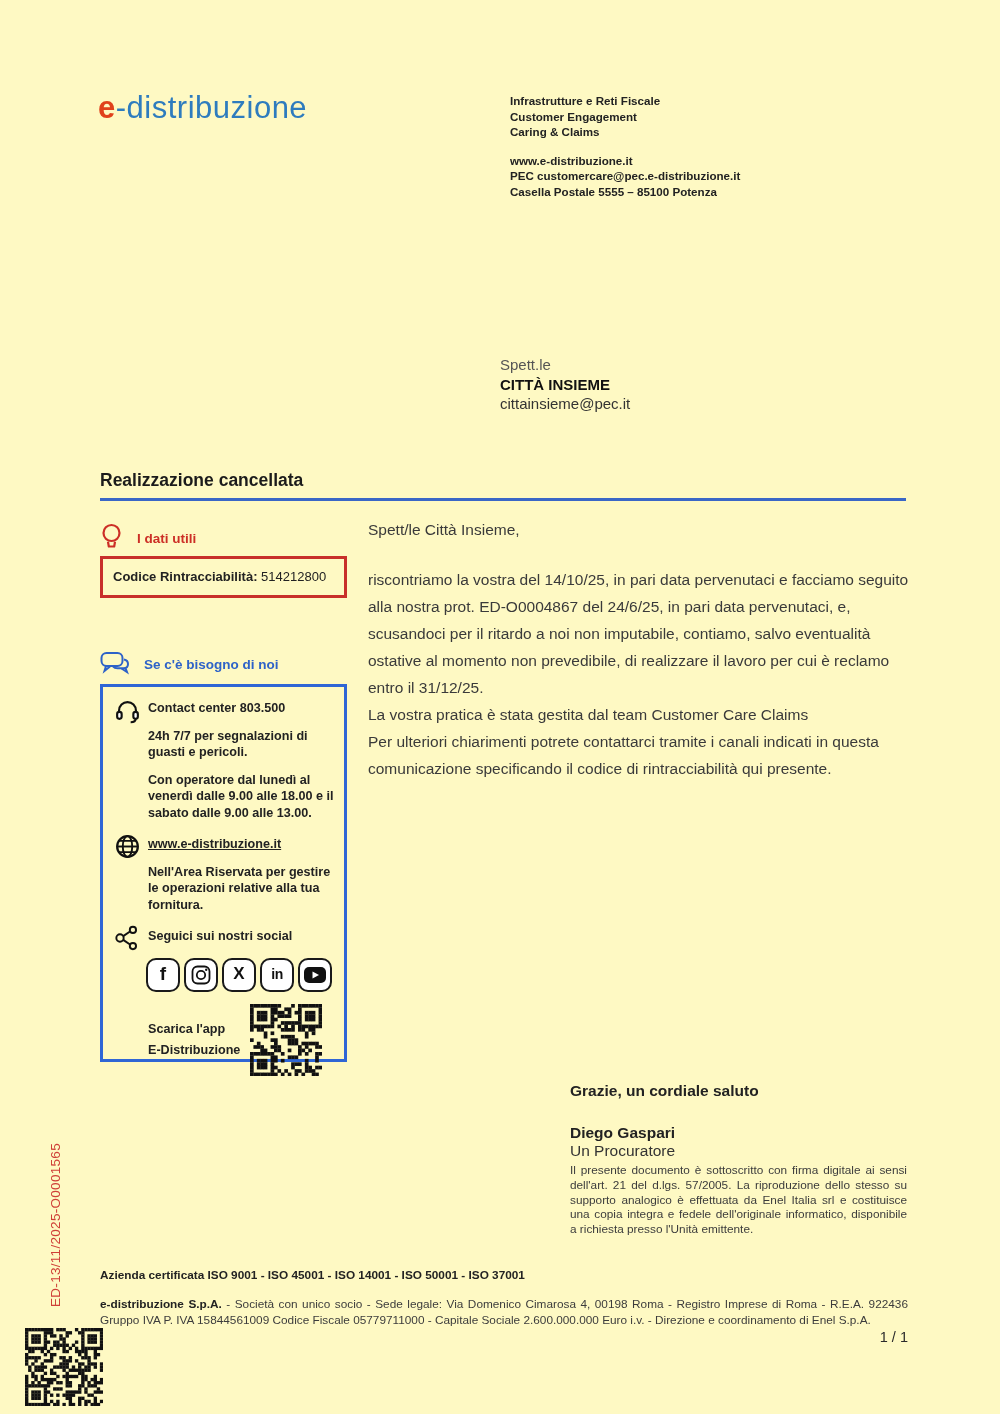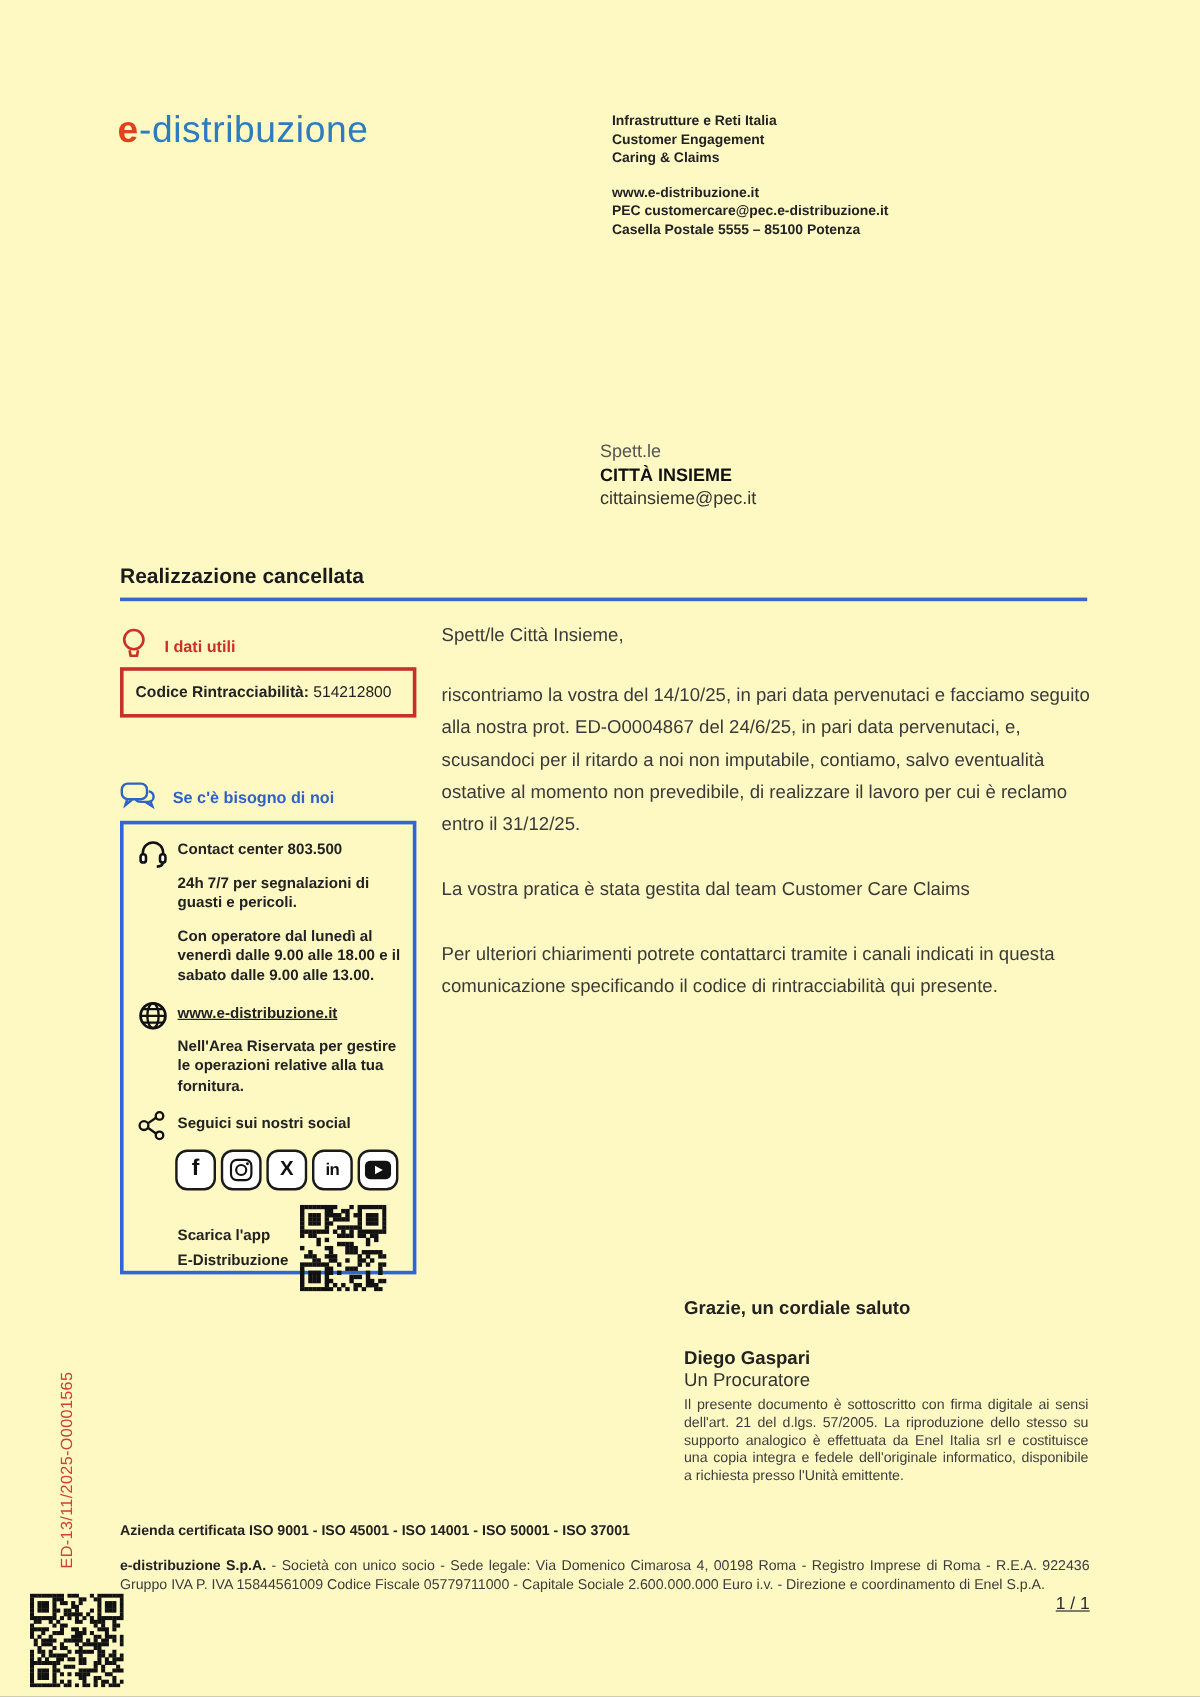--- a/index.html
+++ b/index.html
@@ -11,21 +11,21 @@
   .abs{position:absolute;}
 
   
   .logo{left:98px; top:90px; font-size:31px; letter-spacing:.5px; white-space:nowrap;}
   .logo-e{color:#e0421c; font-weight:bold;}
   .logo-rest{color:#2e7cbe; font-weight:normal;}
   .header-info{left:510px; top:93px; font-size:11.6px; font-weight:bold; line-height:15.5px; color:#222;}
   .header-info .grp2{margin-top:13px;}
 
   
-  .recipient{left:500px; top:355px; font-size:15px; line-height:19.5px;margin-top:12px;}
+  .recipient{left:500px; top:355px; font-size:15px; line-height:19.5px;}
   .recipient .r-sal{color:#555; font-weight:normal;}
   .recipient .r-name{color:#111; font-weight:bold;}
   .recipient .r-email{color:#333;}
 
   
   .title{
     left:100px; top:470px; width:806px;
     font-size:17.5px; font-weight:bold; color:#1b1b1b;
     border-bottom:3px solid #3a67c6; padding-bottom:7px;
   }
@@ -65,53 +65,53 @@
   .sq.li{font-size:14px; letter-spacing:-.5px;}
   .app-row{padding-left:34px; display:flex; align-items:center; gap:10px; margin-top:12px;}
   .app-txt{line-height:21px;}
   .qr-s{width:72px; height:72px; flex:0 0 auto;}
   .qr-s svg rect, .qr-c svg rect{fill:#111;}
 
   
   .body-col{left:368px; top:516px; width:541px; font-size:15.5px; line-height:27px; color:#3a3a3a;}
   .body-col p{margin:0;}
   .body-col p.mt{margin-top:23px;}
-  .body-col p.mt2{margin-top:27px;}
+  .body-col p.mt2{}
 
   
   .signature{left:570px; top:1082px; width:337px;}
   .sg-close{font-size:15.5px; font-weight:bold; color:#222;}
   .sg-name{font-size:15.5px; font-weight:bold; color:#222; margin-top:24px;}
   .sg-role{font-size:15.5px; color:#333;}
   .sg-legal{font-size:11.8px; line-height:14.8px; text-align:justify; color:#3c3c3c; margin-top:3px;}
 
   
   .side-code{
     left:48px; top:1307px; transform:rotate(-90deg); transform-origin:0 0;
     color:#cf4038; font-size:13.5px; white-space:nowrap; letter-spacing:.3px;
   }
 
   
   .cert{left:100px; top:1268px; font-size:11.8px; font-weight:bold; color:#222;}
   .company{left:100px; top:1297px; width:808px; font-size:11.8px; line-height:15.5px; text-align:justify; color:#3c3c3c;}
   .company .b{font-weight:bold; color:#222;}
-  .pagenum{left:790px; top:1329px; width:118px; text-align:right; font-size:14.5px; color:#2b2b2b;text-decoration:underline;}
+  .pagenum{left:790px; top:1329px; width:118px; text-align:right; font-size:14.5px; color:#2b2b2b;}
   .qr-corner{left:25px; top:1328px; width:78px; height:78px;}
 </style>
 </head>
 <body>
 
 <div class="page">
 
   <div class="abs logo">
     <span class="logo-e">e</span><span class="logo-rest">-distribuzione</span>
   </div>
   <div class="abs header-info">
     <div class="grp1">
-      <div>Infrastrutture e Reti Italia</div>
+      <div>Infrastrutture e Reti Fiscale</div>
       <div>Customer Engagement</div>
       <div>Caring &amp; Claims</div>
     </div>
     <div class="grp2">
       <div>www.e-distribuzione.it</div>
       <div>PEC customercare@pec.e-distribuzione.it</div>
       <div>Casella Postale 5555 – 85100 Potenza</div>
     </div>
   </div>
 

